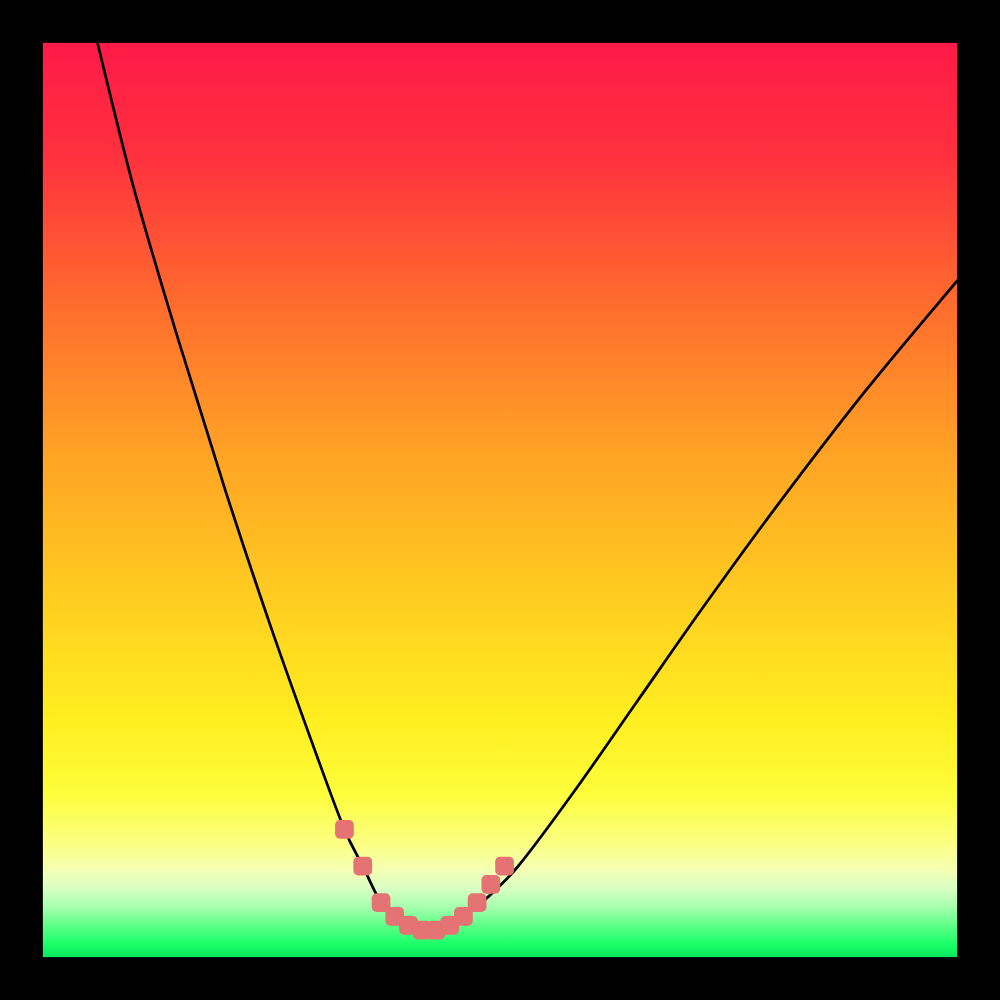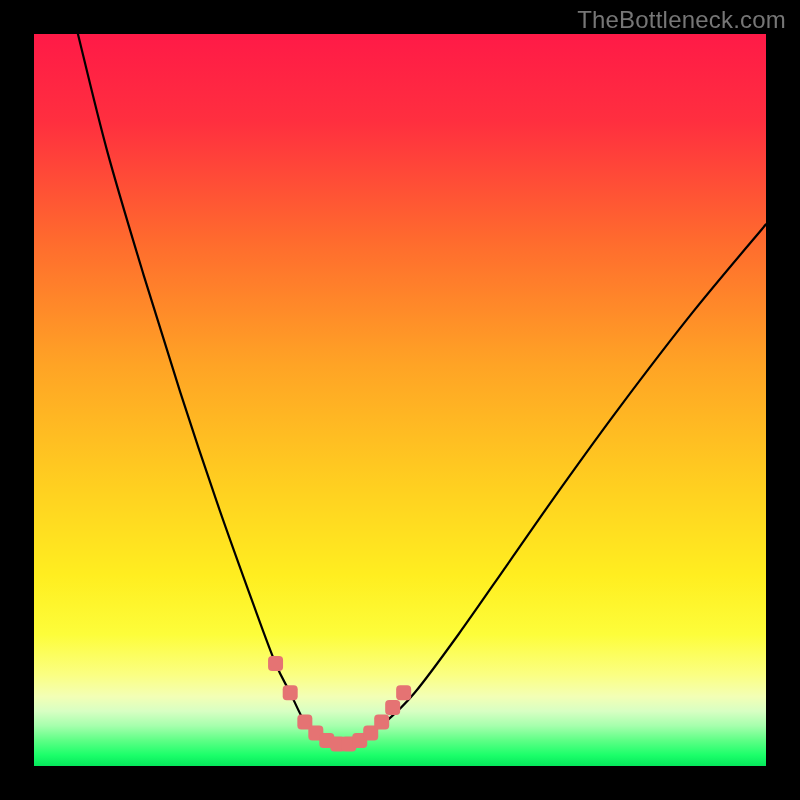--- a/index.html
+++ b/index.html
@@ -46,21 +46,20 @@
   .markers-svg {
     position: absolute;
     inset: 0;
     z-index: 4;
   }
 </style>
 </head>
 <body>
 
 <div class="frame">
-  <div class="watermark">TheBottleneck.com</div>
 
   <div class="plot">
     <svg class="gradient" viewBox="0 0 732 732" preserveAspectRatio="none" width="732" height="732">
       <defs>
         <linearGradient id="bg-grad" x1="0" y1="0" x2="0" y2="1">
             <stop offset="0%" stop-color="#ff1a47"></stop>
             <stop offset="12%" stop-color="#ff2f3f"></stop>
             <stop offset="28.000000000000004%" stop-color="#ff6a2e"></stop>
             <stop offset="45%" stop-color="#ffa325"></stop>
             <stop offset="62%" stop-color="#ffd020"></stop>

